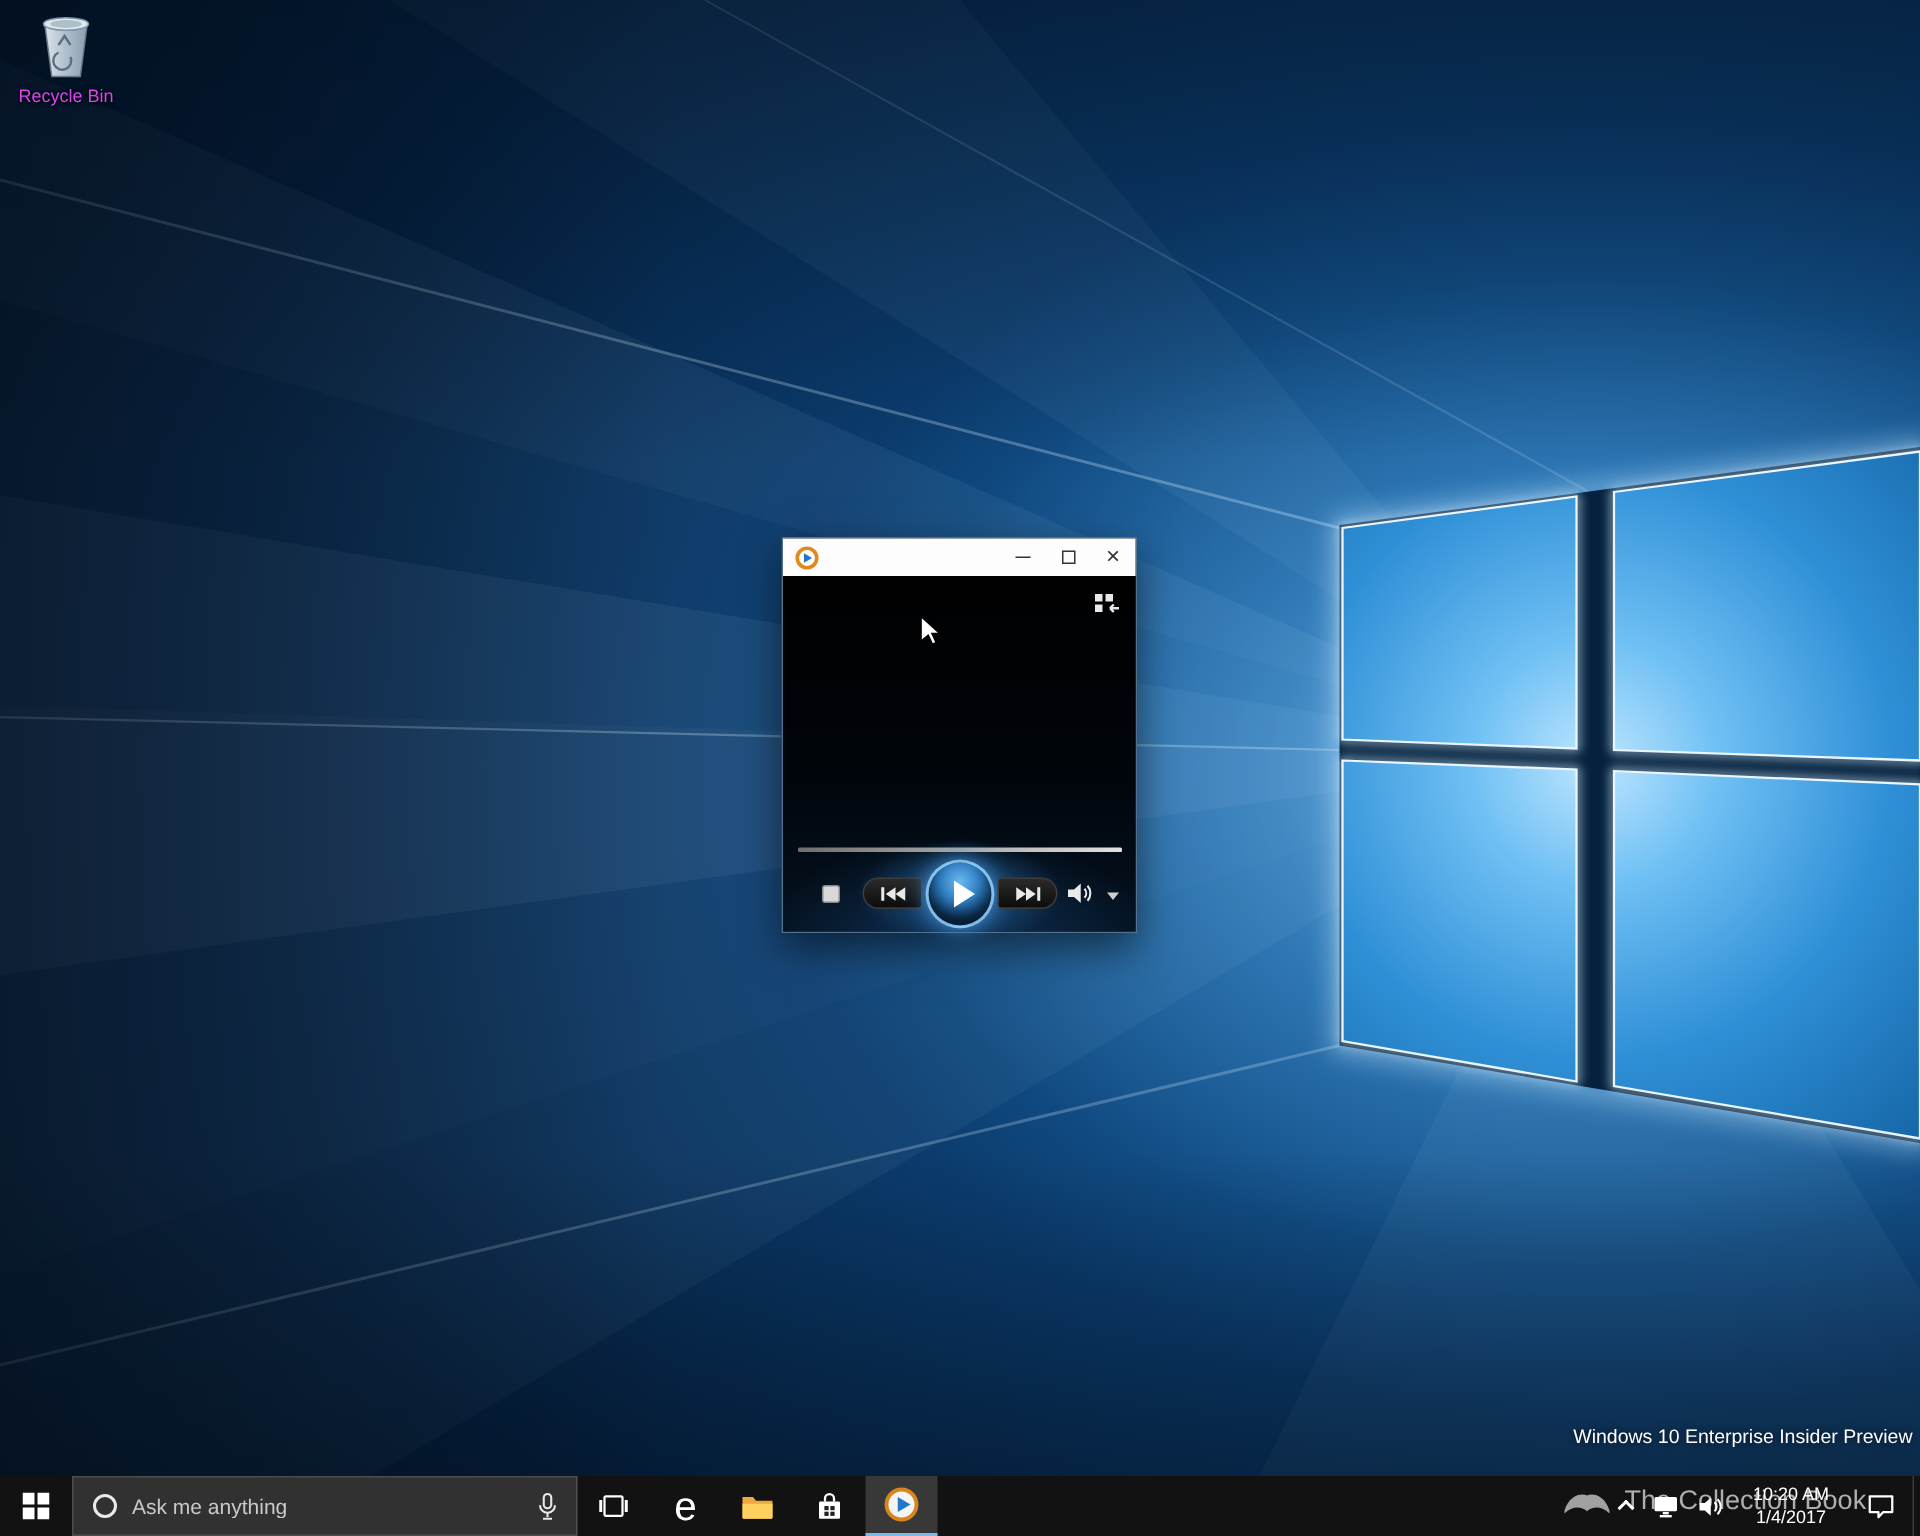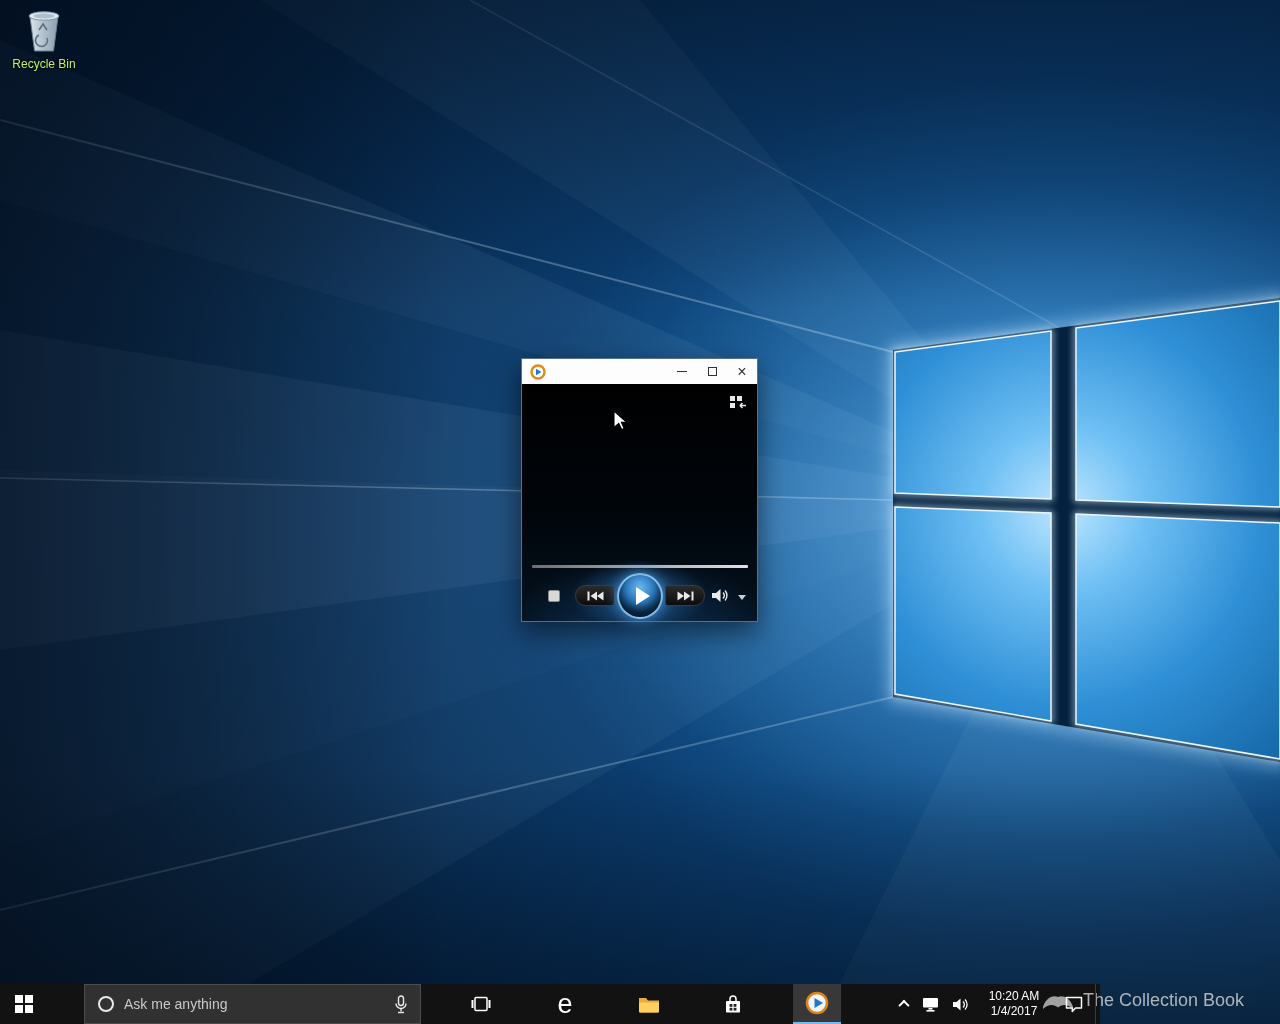--- a/index.html
+++ b/index.html
@@ -4,21 +4,21 @@
 <style>
   * { margin:0; padding:0; box-sizing:border-box; }
   html,body { width:1280px; height:1024px; overflow:hidden; font-family:"Liberation Sans",sans-serif; background:#000; }
   #screen { position:relative; width:1280px; height:1024px; background:#06213d; overflow:hidden; }
 
   .wallpaper { position:absolute; inset:0; z-index:0; }
 
   
   .desktop-icon { position:absolute; left:6px; top:8px; width:76px; text-align:center; z-index:5; cursor:default; }
   .desktop-icon .icon-art { display:flex; justify-content:center; }
-  .desktop-icon .label { margin-top:3px; font-size:12px; color:#bef264; text-shadow:0 1px 3px rgba(0,0,0,.95), 0 0 2px rgba(0,0,0,.8); }
+  .desktop-icon .label { margin-top:3px; font-size:12px; color:#d946ef; text-shadow:0 1px 3px rgba(0,0,0,.95), 0 0 2px rgba(0,0,0,.8); }
 
   
   .watermark { position:absolute; right:5px; top:949px; text-align:right; color:#fff; font-size:13px; line-height:18px; text-shadow:0 0 4px rgba(0,0,0,.6); z-index:6; }
 
   
   .wmp-window { position:absolute; left:521px; top:358px; width:237px; height:264px; z-index:10; border:1px solid #54708a; box-shadow:0 10px 26px rgba(0,0,0,.55); background:#000; }
   .wmp-titlebar { height:25px; background:#fdfdfd; display:flex; align-items:center; }
   .wmp-app-icon { width:16px; height:16px; margin-left:8px; display:block; }
   .caption-buttons { margin-left:auto; display:flex; height:100%; }
   .caption-btn { width:30px; height:100%; display:flex; align-items:center; justify-content:center; color:#333; font-size:16px; cursor:default; }
@@ -49,21 +49,21 @@
     box-shadow:0 0 14px rgba(70,160,235,.9), inset 0 -7px 10px rgba(0,0,0,.5);
     display:flex; align-items:center; justify-content:center; }
   .play-tri { width:0; height:0; border-left:14px solid #fff; border-top:9px solid transparent; border-bottom:9px solid transparent; margin-left:5px; }
   .vol-btn { position:absolute; left:188px; top:203px; width:20px; height:16px; display:flex; align-items:center; justify-content:center; }
   .vol-dd { position:absolute; left:216px; top:211px; width:0; height:0; border-left:4px solid transparent; border-right:4px solid transparent; border-top:5px solid #cfcfcf; }
 
   
   .cursor { position:absolute; left:613px; top:410px; z-index:30; pointer-events:none; }
 
   
-  .taskbar { position:absolute; left:0; bottom:0; width:1100px; height:40px; background:rgba(18,18,18,.98); z-index:50; display:flex; align-items:stretch;gap:36px; }
+  .taskbar { position:absolute; left:0; bottom:0; width:1280px; height:40px; background:rgba(18,18,18,.98); z-index:50; display:flex; align-items:stretch; }
   .tb-btn { width:48px; display:flex; align-items:center; justify-content:center; position:relative; z-index:2; cursor:default; }
   .search-box { width:337px; height:40px; background:#313131; border:1px solid #4d4d4d; display:flex; align-items:center; position:relative; z-index:2; }
   .cortana-circle { width:16px; height:16px; border:2px solid #eaeaea; border-radius:50%; margin:0 10px 0 13px; flex:none; }
   .search-input { flex:1; background:transparent; border:none; outline:none; color:#ddd; font-size:14px; font-family:"Liberation Sans",sans-serif; }
   .search-input::placeholder { color:#c9c9c9; opacity:1; }
   .mic-wrap { margin:0 12px; flex:none; display:flex; }
   .edge-e { color:#fff; font-size:27px; line-height:40px; font-weight:400; }
   .task-active { background:rgba(255,255,255,.16); border-bottom:2px solid #76b9ed; }
 
   .tray { margin-left:auto; display:flex; align-items:center; height:100%; position:relative; z-index:2; }
@@ -170,20 +170,21 @@
         <polygon points="6,9 10.5,43 29.5,43 34,9" fill="url(#binG)" stroke="#6d8294" stroke-width="1" opacity="0.95"></polygon>
         <ellipse cx="20" cy="8" rx="15" ry="4.2" fill="#dde8ef" stroke="#7d93a4" stroke-width="1"></ellipse>
         <ellipse cx="20" cy="8" rx="10.5" ry="2.6" fill="#aebfcc"></ellipse>
         <path d="M15 22 l4 -6 l4 6 M23 30 a6 6 0 1 1 -8 -3" fill="none" stroke="#5d7082" stroke-width="1.6"></path>
       </svg>
     </span>
     <div class="label">Recycle Bin</div>
   </div>
 
   <div class="watermark">
+    <div>Windows 10 Enterprise Insider Preview</div>
   </div>
 
   <div class="wmp-window">
     <div class="wmp-titlebar">
       <span class="wmp-app-icon">
         <svg width="16" height="16" viewBox="0 0 16 16">
           <circle cx="8" cy="8" r="6.5" fill="#fff" stroke="#e08a1e" stroke-width="2.4"></circle>
           <polygon points="6,4.8 6,11.2 11.4,8" fill="#1f78c8"></polygon>
         </svg>
       </span>

